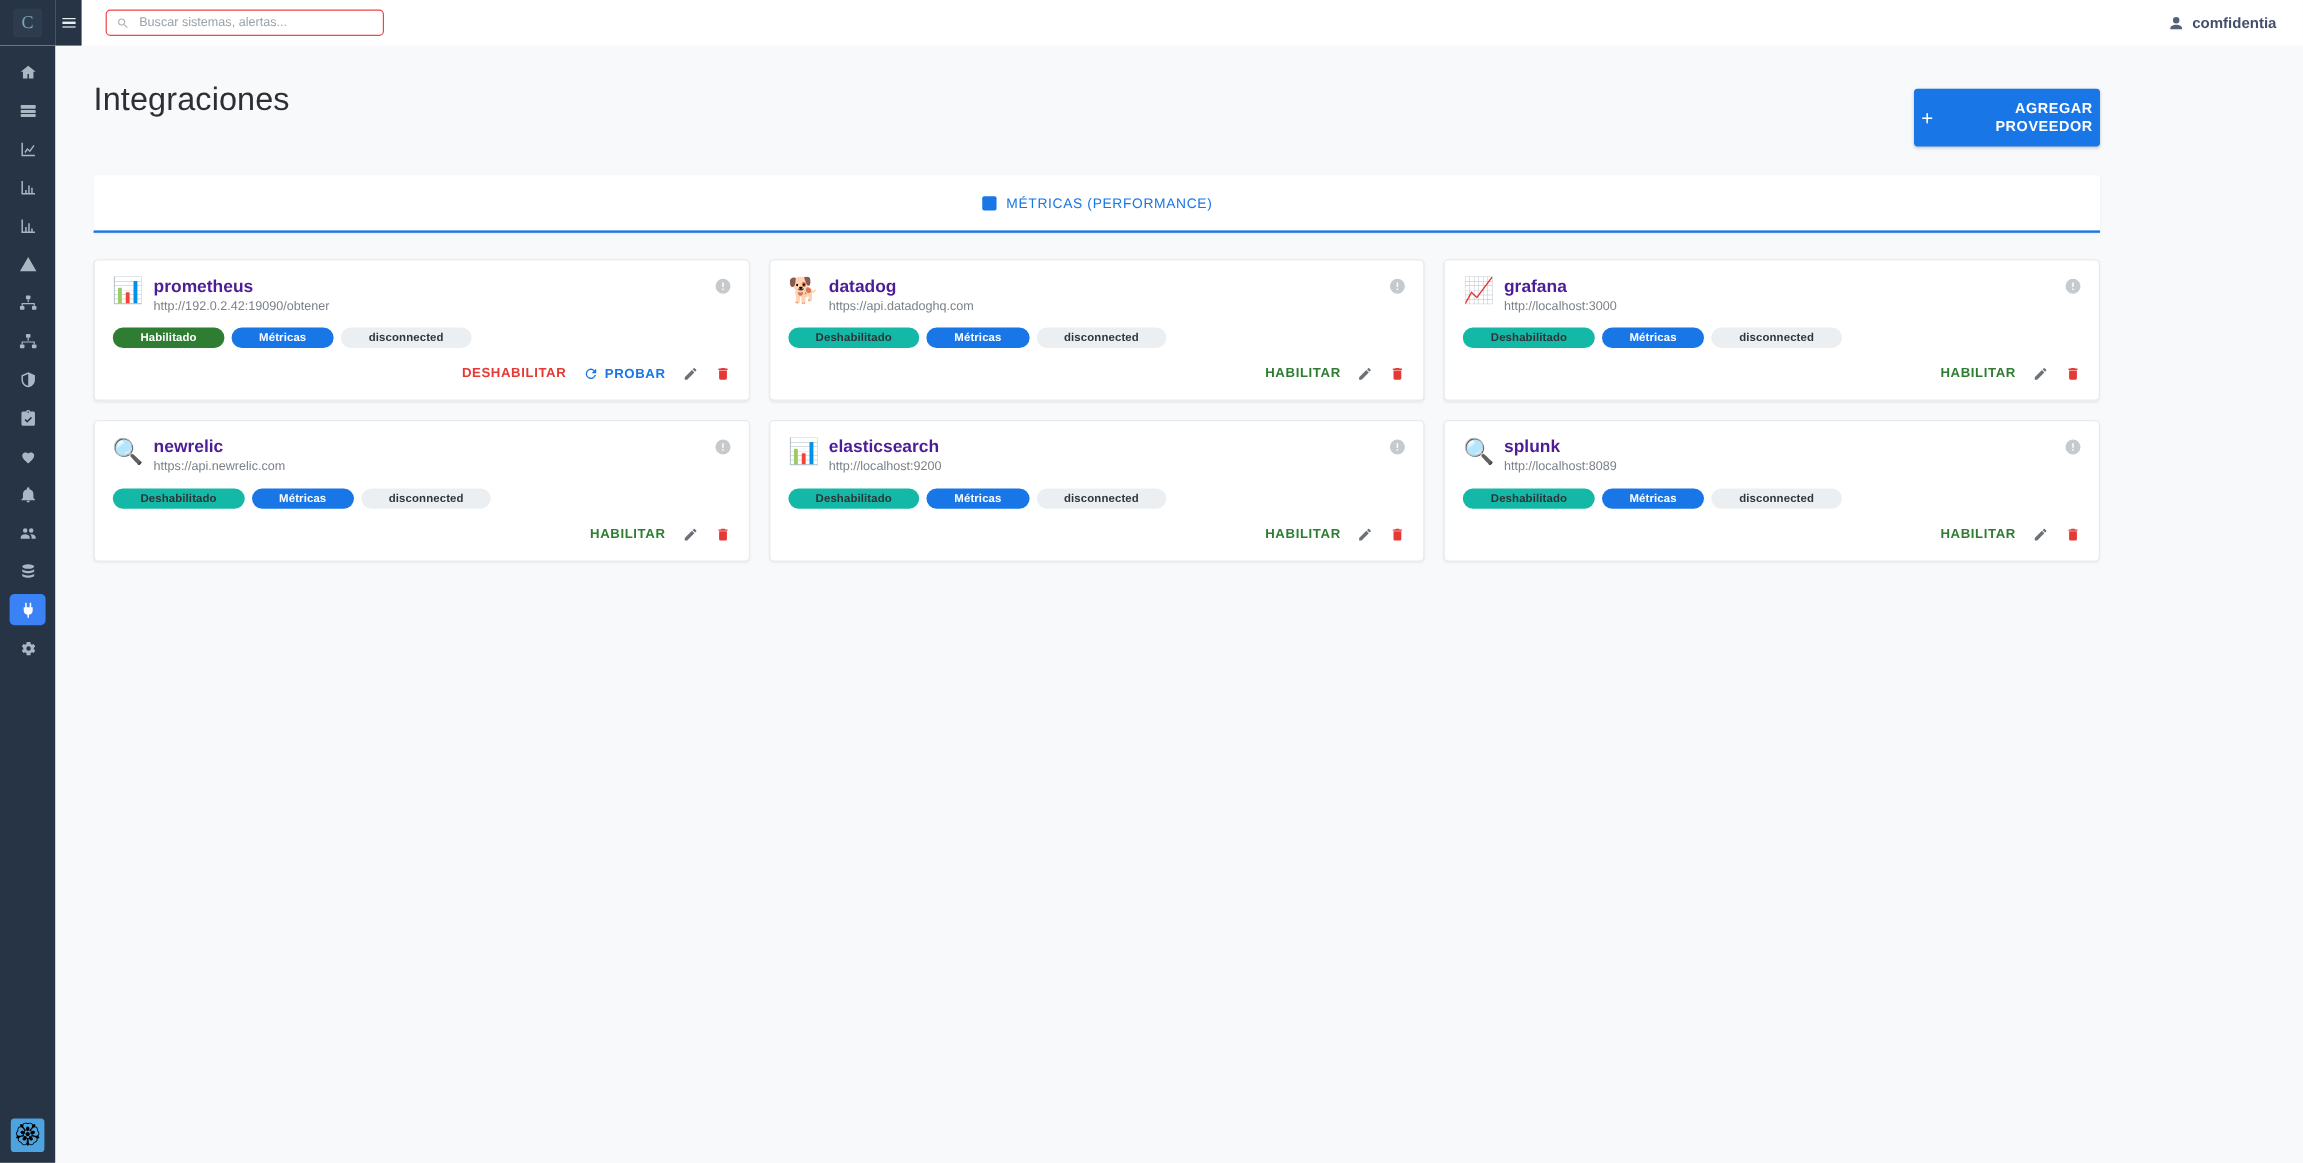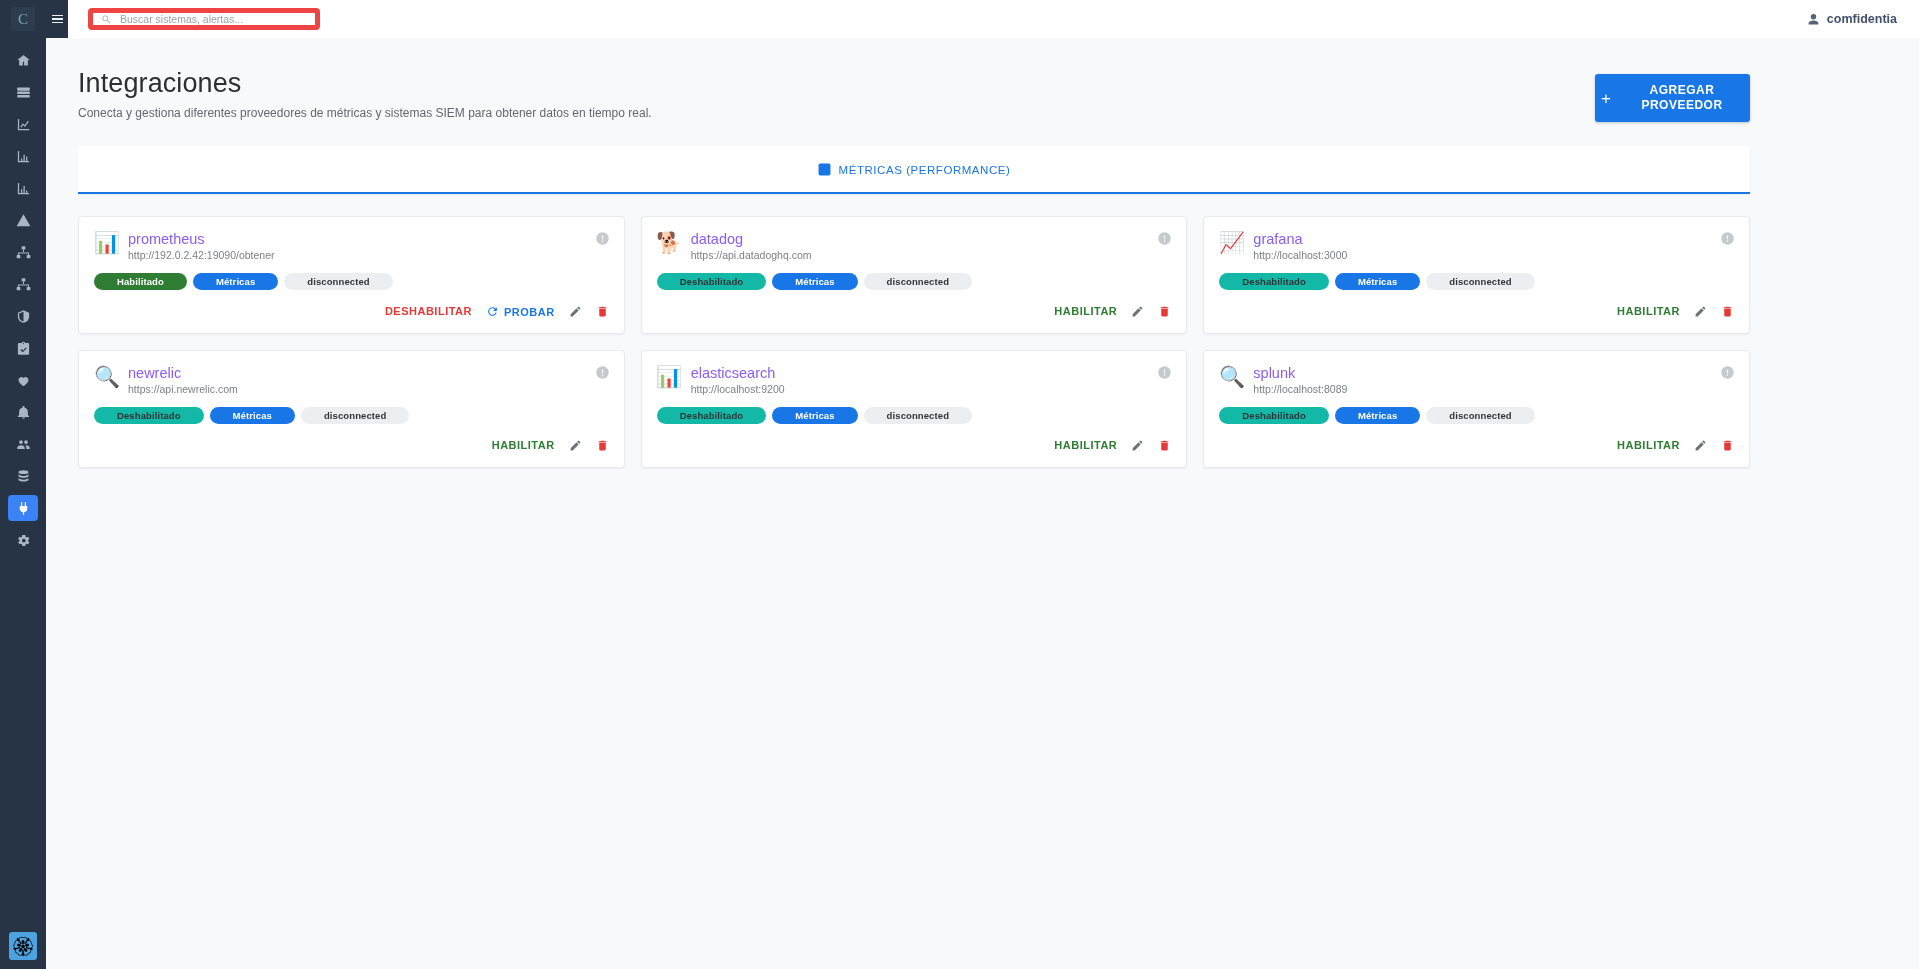--- a/index.html
+++ b/index.html
@@ -40,21 +40,21 @@
     background: #263445;
     display: flex; flex-direction: column; align-items: center; justify-content: center;
     gap: 2px; flex: 0 0 22px;
     cursor: pointer;
   }
   .hamburger i { display: block; width: 11px; height: 1.6px; background: #e8eef3; }
 
   .search-wrap {
     margin-left: 20px;
     width: 232px; height: 22px;
-    border: 5px solid #ef4444;
+    border: 1px solid #ef4444;
     border-radius: 4px;
     display: flex; align-items: center;
     padding: 0 8px;
     background: #fff;
   }
   .search-icon { width: 11px; height: 11px; flex: 0 0 11px; margin-right: 6px; opacity: .55; }
   .search-input {
     border: 0; outline: 0; width: 100%;
     font-size: 10.5px; color: #9aa3ab;
     font-family: "Liberation Sans", sans-serif;
@@ -123,21 +123,21 @@
     border: 0; border-radius: 3px;
     width: 155px; height: 48px;
     display: flex; align-items: center; justify-content: center;
     gap: 9px; cursor: pointer;
     box-shadow: 0 1px 3px rgba(0,0,0,.22);
     font-family: "Liberation Sans", sans-serif;
   }
   .add-btn .plus { font-size: 17px; line-height: 1; }
   .add-btn .lbl {
     font-size: 12px; font-weight: bold; letter-spacing: .5px;
-    line-height: 15px; text-align: center;
+    line-height: 15px; text-align: right;
   }
 
   
   .tabs-card {
     margin: 24px 32px 0 32px;
     background: #ffffff;
     height: 48px;
     display: flex;
     border-bottom: 1px solid #e3e7ea;
     box-shadow: 0 1px 2px rgba(0,0,0,.05);
@@ -176,21 +176,21 @@
     height: 118px;
     display: flex; flex-direction: column;
     position: relative;
   }
   .card-top { display: flex; align-items: flex-start; }
   .prov-emoji {
     font-size: 21px; line-height: 1; width: 26px;
     flex: 0 0 26px; margin-right: 8px; margin-top: 1px;
   }
   .prov-name {
-    font-size: 14.5px; color: #8b5cf6; margin: 0 0 2px 0; font-weight: normal;
+    font-size: 14.5px; color: #4c1d95; margin: 0 0 2px 0; font-weight: bold;
   }
   .prov-url { font-size: 10.5px; color: #7b8288; margin: 0; }
   .info-icon {
     position: absolute; top: 14px; right: 14px;
     width: 15px; height: 15px; cursor: pointer;
   }
   .info-icon svg { width: 15px; height: 15px; fill: #c6cacd; }
 
   .chips { display: flex; gap: 6px; margin-top: 12px; }
   .chip {
@@ -349,21 +349,20 @@
   </div>
 
   <div class="side-bottom">🏵</div>
 </div>
 
 <div class="main">
 
   <div class="page-head">
     <div>
       <h1 class="page-title">Integraciones</h1>
-      <p class="page-sub">Conecta y gestiona diferentes proveedores de métricas y sistemas SIEM para obtener datos en tiempo real.</p>
     </div>
     <button class="add-btn">
       <span class="plus">+</span>
       <span class="lbl">AGREGAR PROVEEDOR</span>
     </button>
   </div>
 
   <div class="tabs-card">
     <div class="tab active">
       <svg class="ic-metrics" viewBox="0 0 24 24">

